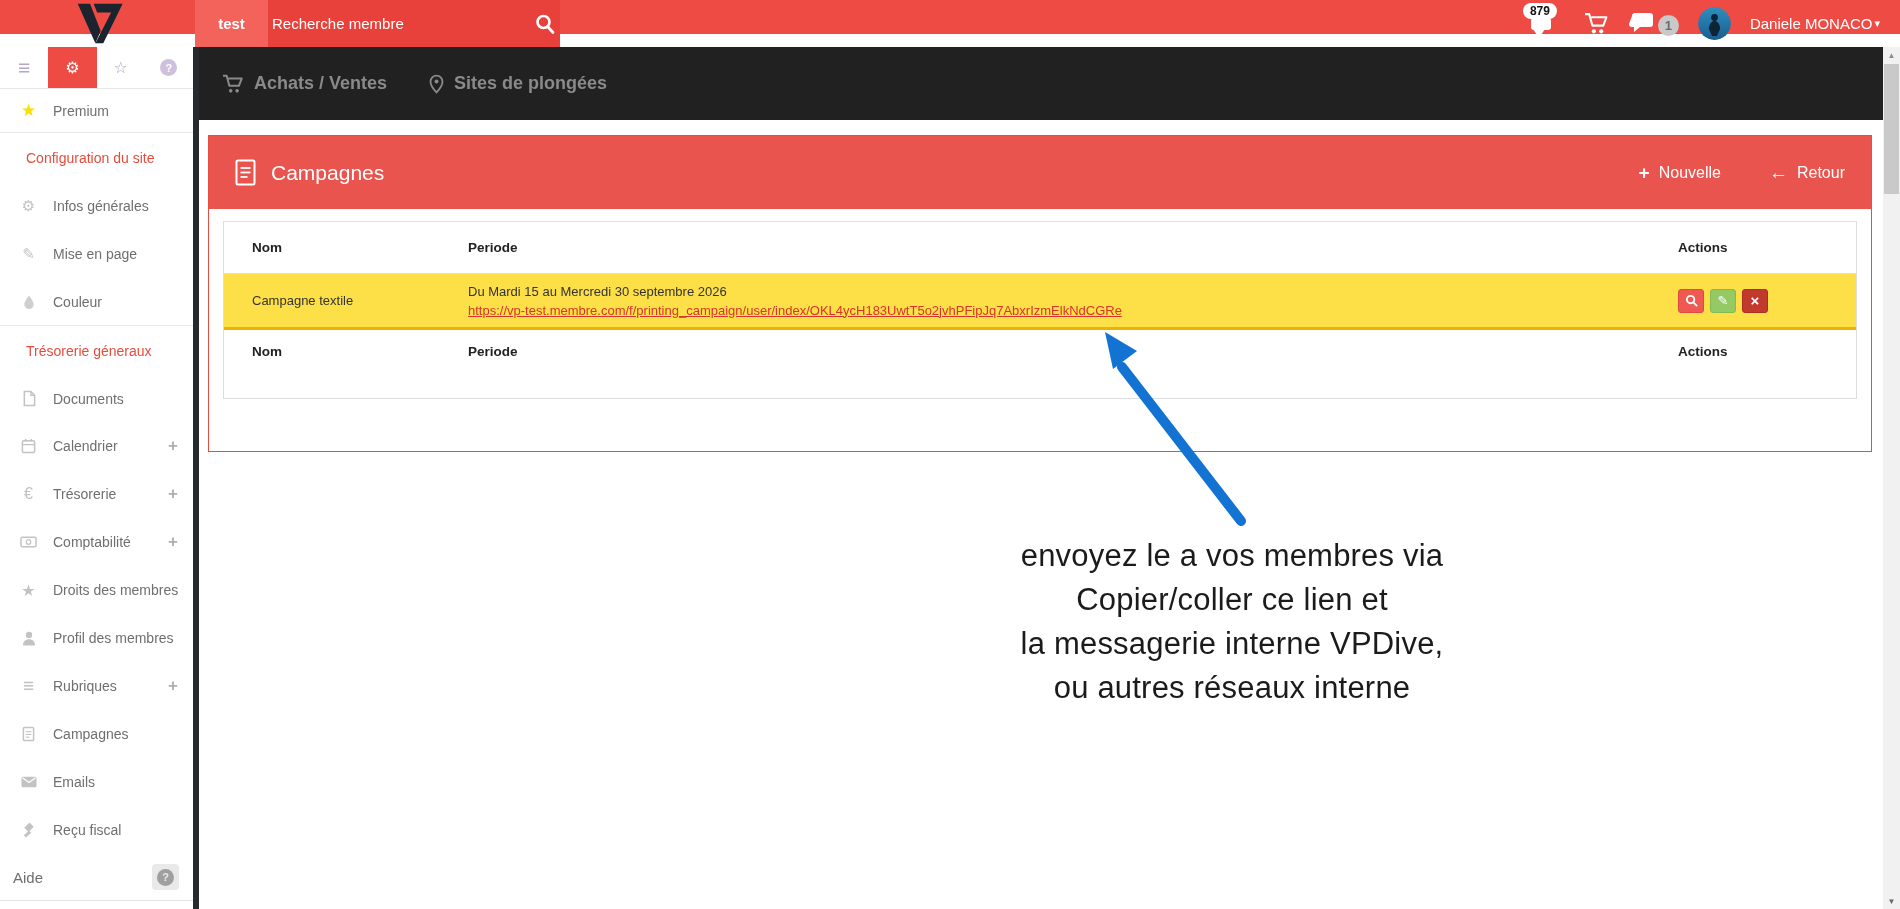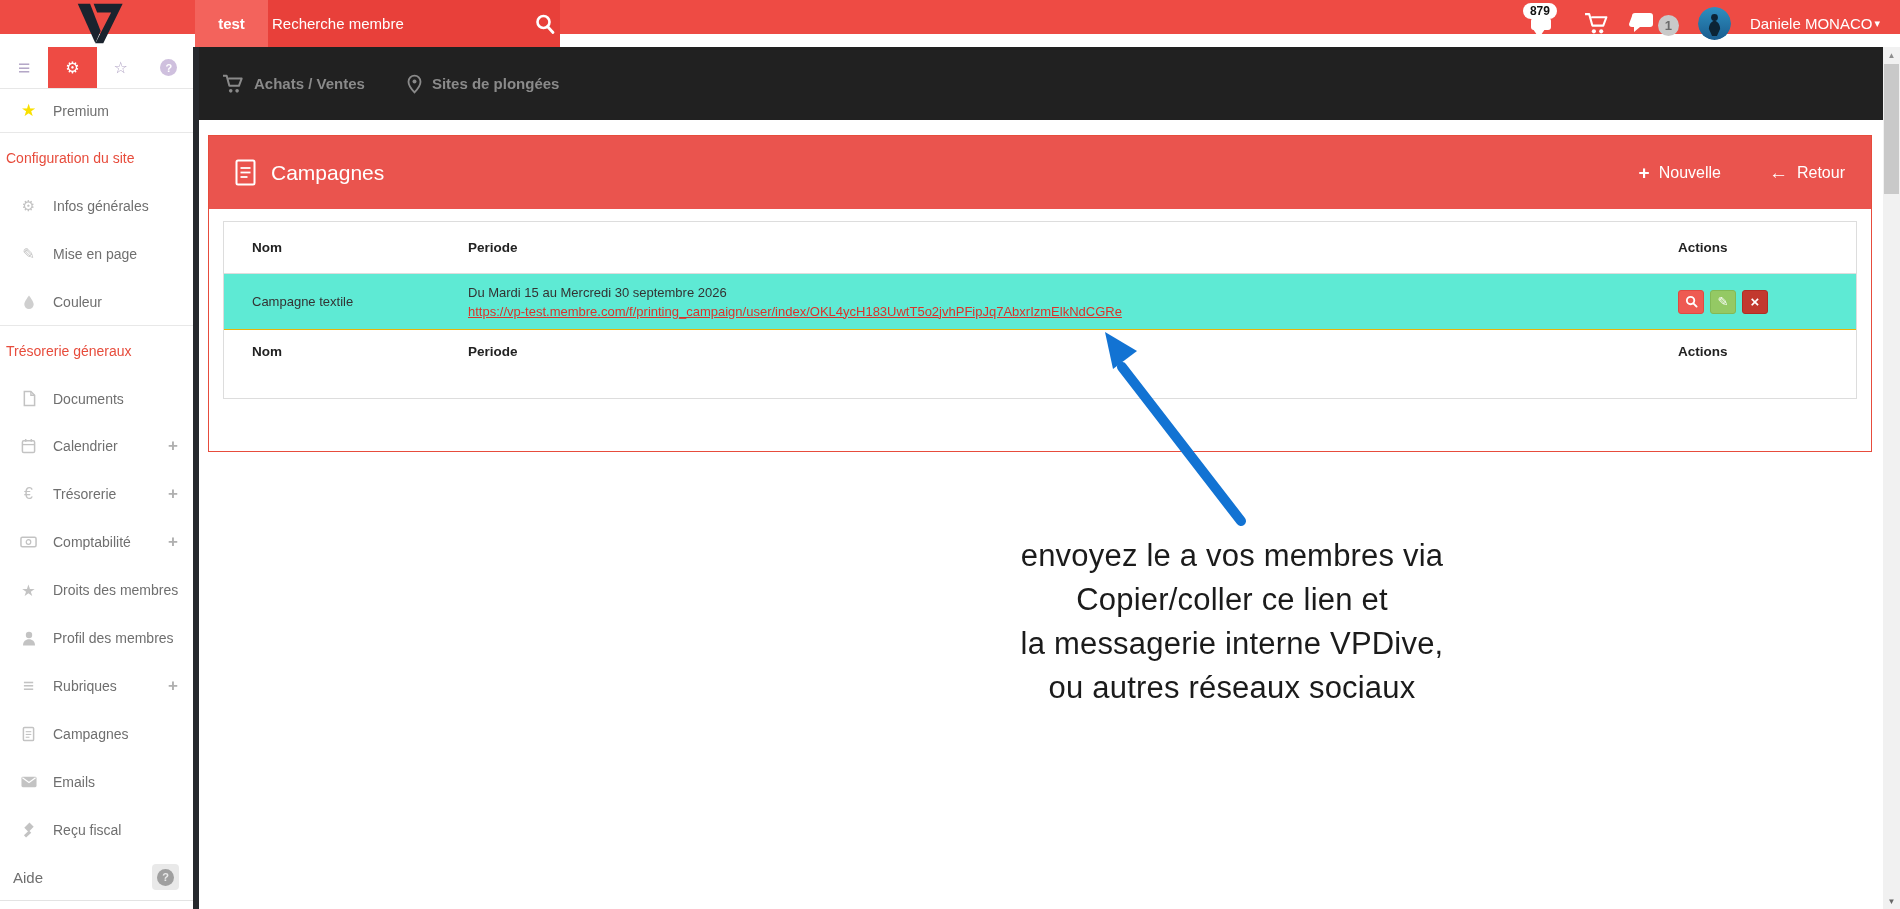--- a/index.html
+++ b/index.html
@@ -24,50 +24,50 @@
   .notif .tail { position:absolute; left:12px; top:28px; width:0; height:0; border-left:6px solid transparent; border-right:6px solid transparent; border-top:9px solid #fff; }
   .chat { display:flex; align-items:center; }
   .chat-badge { width:21px; height:21px; border-radius:50%; background:#c9c9c9; color:#6b6b6b; font-size:13px; font-weight:bold;
                 display:flex; align-items:center; justify-content:center; margin-left:3px; margin-top:4px; }
   .avatar { width:33px; height:33px; border-radius:50%; overflow:hidden; flex:0 0 auto; cursor:pointer; }
   .user { display:flex; align-items:center; gap:2px; color:#fff; font-size:15px; cursor:pointer; }
   .caret { font-size:11px; }
   
   .subnav { position:absolute; left:193px; top:47px; width:1690px; height:73px; background:#212121; display:flex; align-items:center;
             gap:42px; padding-left:29px; z-index:10; }
-  .subnav-item { display:flex; align-items:center; gap:10px; color:#8a8a8a; font-weight:bold; font-size:15px; cursor:pointer; }
+  .subnav-item { display:flex; align-items:center; gap:10px; color:#8a8a8a; font-weight:bold; font-size:18px; cursor:pointer; }
   
   .sidebar { position:absolute; left:0; top:47px; width:193px; height:862px; background:#fff; z-index:20; }
   .sidebar-edge { position:absolute; left:193px; top:47px; width:6px; height:862px; background:#26292d; z-index:21; }
   .tabstrip { height:42px; display:flex; border-bottom:1px solid #e7e7e7; }
   .tab { flex:1; display:flex; align-items:center; justify-content:center; font-size:16px; color:#b4a7c7; cursor:pointer; }
   .tab.active { background:#ee4b44; color:#fff; }
   .tab .qm { width:17px; height:17px; border-radius:50%; background:#cfc0de; color:#fff; font-size:11px; font-weight:bold; display:flex; align-items:center; justify-content:center; }
   .side-item { height:48px; display:flex; align-items:center; padding-left:19px; gap:15px; font-size:14px; color:#6f6f6f; cursor:pointer; }
   .side-item .icn { width:19px; display:inline-flex; justify-content:center; color:#c3c3c3; font-size:15px; }
-  .side-section { height:49px; display:flex; align-items:center; padding-left:6px; color:#e74c3c; font-size:14px; }
+  .side-section { height:49px; display:flex; align-items:center; padding-left:26px; color:#e74c3c; font-size:14px; }
   .divided { border-bottom:1px solid #e8e8e8; }
   .plus { margin-left:auto; margin-right:15px; color:#b0b0b0; font-size:17px; font-weight:bold; }
   .aide-row { height:47px; display:flex; align-items:center; padding:0 14px 0 13px; font-size:15px; color:#6f6f6f; border-bottom:1px solid #e3e3e3; }
   .help-btn { margin-left:auto; width:27px; height:26px; background:#e9e9e9; border-radius:4px; display:flex; align-items:center; justify-content:center; cursor:pointer; }
   .help-btn .qm2 { width:17px; height:17px; border-radius:50%; background:#9f9f9f; color:#e9e9e9; font-size:11px; font-weight:bold; display:flex; align-items:center; justify-content:center; }
   
   .panel { position:absolute; left:208px; top:135px; width:1664px; height:317px; background:#fff; border:1px solid #e74c3c; z-index:5; }
   .panel-head { height:73px; background:#ea544e; display:flex; align-items:center; justify-content:space-between; padding:0 26px; }
   .panel-title { display:flex; align-items:center; gap:15px; color:#fff; font-size:21px; }
   .panel-actions { display:flex; gap:48px; }
   .pbtn { display:flex; align-items:center; gap:9px; color:#fff; font-size:16px; cursor:pointer; }
   .pbtn .pb-ic { font-weight:bold; font-size:19px; }
   .tbl { position:absolute; left:14px; top:85px; width:1634px; height:178px; border:1px solid #ddd; background:#fff; }
   .grid-row { display:grid; grid-template-columns:244px 1fr 178px; align-items:center; }
   .grid-row > :first-child { padding-left:28px; }
   .thead, .tfoot { height:52px; font-weight:bold; font-size:13.5px; color:#222; }
   .thead { border-bottom:1px solid #ddd; }
   .tfoot { height:42px; }
-  .trow { height:56px; background:#5eead4; border-bottom:1px solid #eab308; font-size:13px; color:#333; }
+  .trow { height:56px; background:#fde047; border-bottom:3px solid #eab308; font-size:13px; color:#333; }
   .periode-cell { display:flex; flex-direction:column; gap:4px; }
   .camp-link { color:#d9342b; text-decoration:underline; font-size:13px; cursor:pointer; width:fit-content; }
   .actions-cell { display:flex; gap:6px; }
   .abtn { width:26px; height:24px; border-radius:3px; display:flex; align-items:center; justify-content:center; color:#fff; cursor:pointer; }
   .abtn.view { background:#ee5a52; border:1px solid #e04a42; }
   .abtn.edit { background:#94c964; border:1px solid #83b955; font-size:13px; }
   .abtn.del  { background:#c2392e; border:1px solid #b02d24; font-size:15px; font-weight:bold; }
   
   .annotation { position:absolute; left:1232px; top:534px; transform:translateX(-50%); width:860px; text-align:center;
                 font-size:31px; line-height:44px; color:#1b1b1b; z-index:15; letter-spacing:0.2px; }
@@ -350,20 +350,20 @@
 </div>
 
 <svg class="arrow-svg" width="200" height="220" viewBox="0 0 200 220">
   <line x1="161" y1="201" x2="42" y2="47" stroke="#1273d3" stroke-width="10" stroke-linecap="round"></line>
   <polygon points="25,12 57,31 33,49" fill="#1273d3"></polygon>
 </svg>
 <div class="annotation">
   <div>envoyez le a vos membres via</div>
   <div>Copier/coller ce lien et</div>
   <div>la messagerie interne VPDive,</div>
-  <div>ou autres réseaux sociaux</div>
+  <div>ou autres réseaux interne</div>
 </div>
 
 <div class="scrollbar">
   <div class="sb-arrow up">▲</div>
   <div class="sb-thumb"></div>
   <div class="sb-arrow down">▼</div>
 </div>
 
 </body></html>

